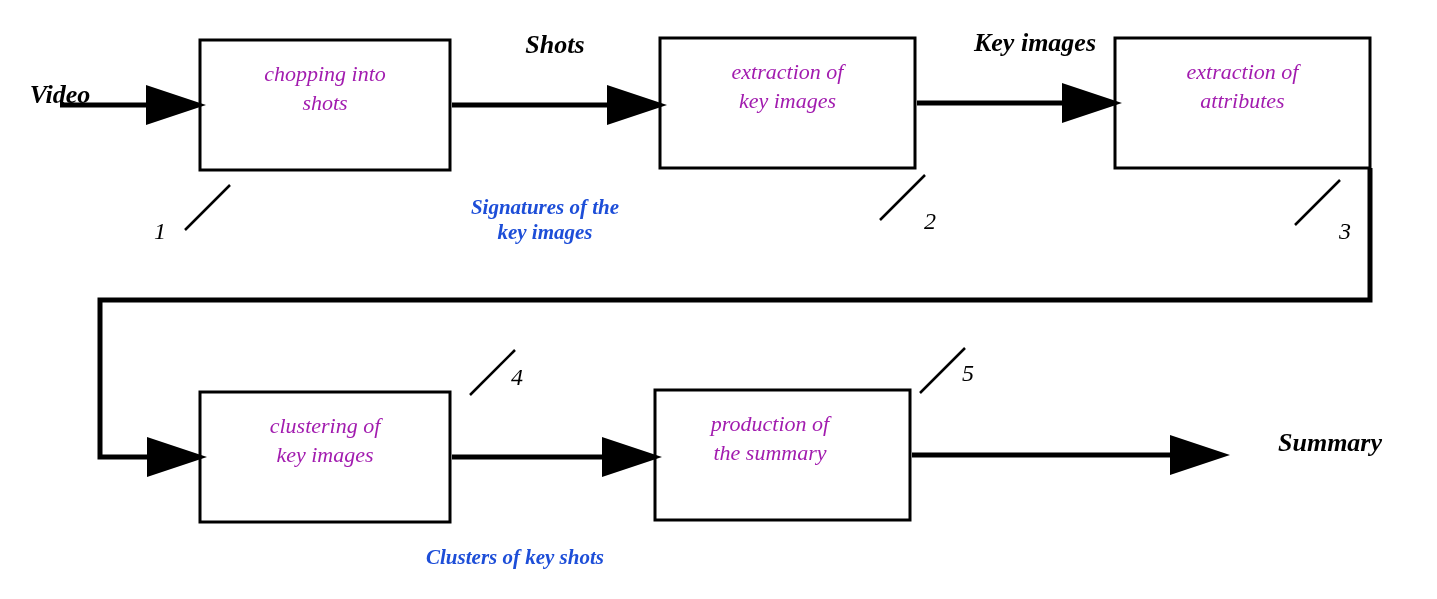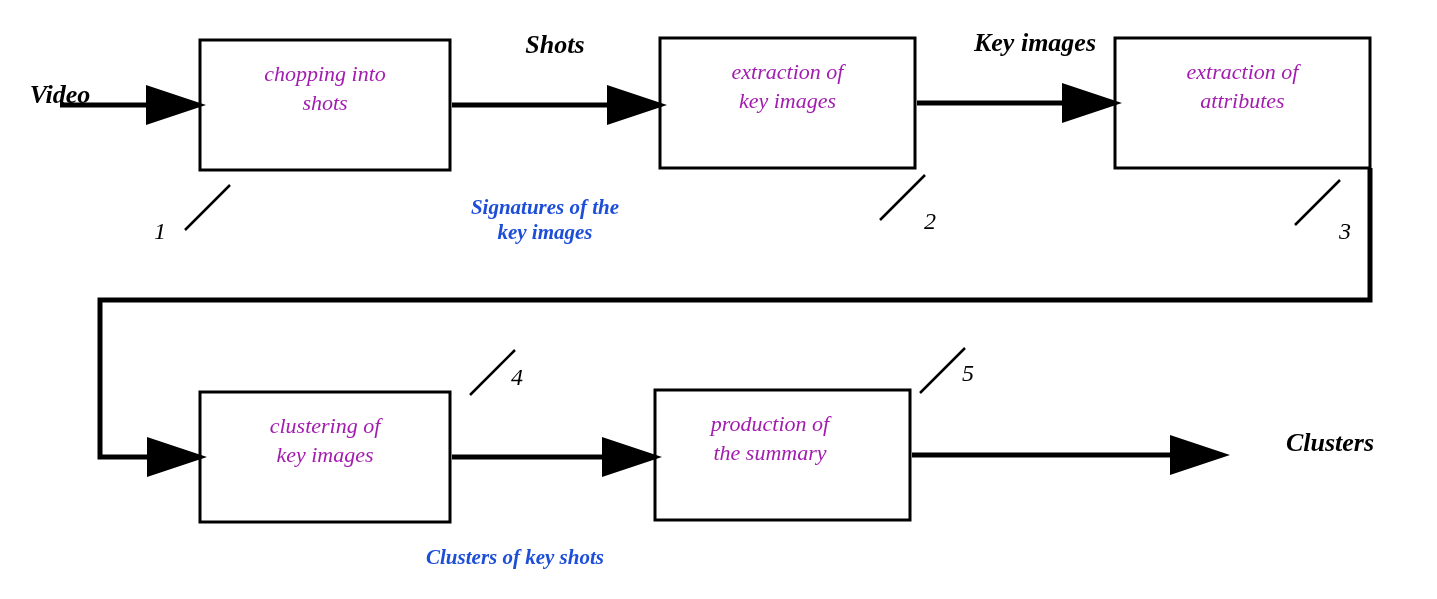--- a/index.html
+++ b/index.html
@@ -145,21 +145,21 @@
 
   <div class="label sig-label" style="left:370px; top:195px; width:350px; text-align:center;">
     Signatures of the<br>key images
   </div>
 
   <div class="label sig-label" style="left:320px; top:545px; width:390px; text-align:center;">
     Clusters of key shots
   </div>
 
   <div class="label arrow-label" style="left:1240px; top:428px; width:180px;">
-    Clusters
+    Summary
   </div>
 
   <div class="label num-label" style="left:145px; top:218px; width:30px;">
     1
   </div>
   <div class="label num-label" style="left:915px; top:208px; width:30px;">
     2
   </div>
   <div class="label num-label" style="left:1330px; top:218px; width:30px;">
     3

